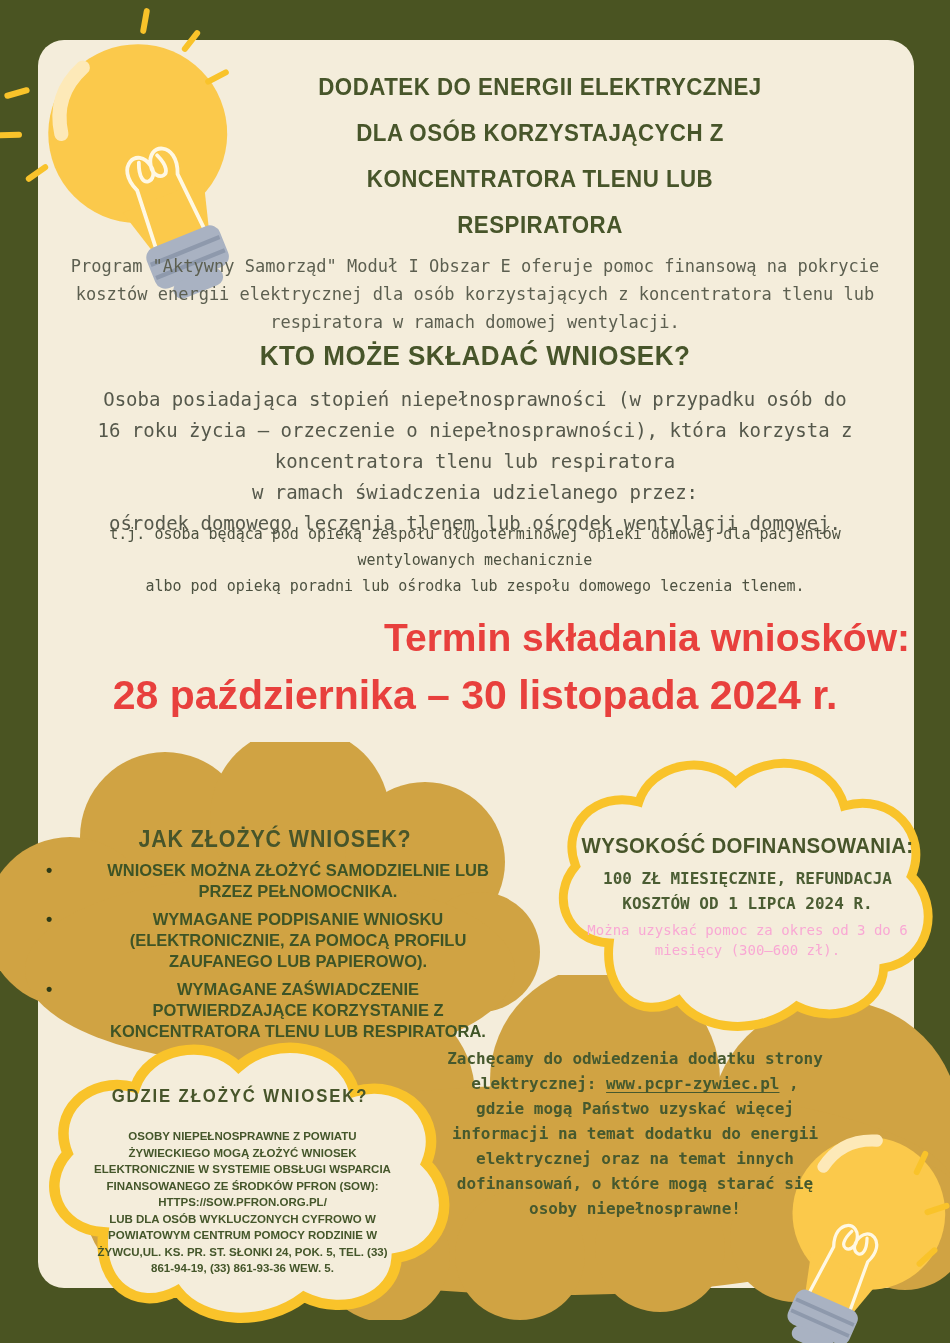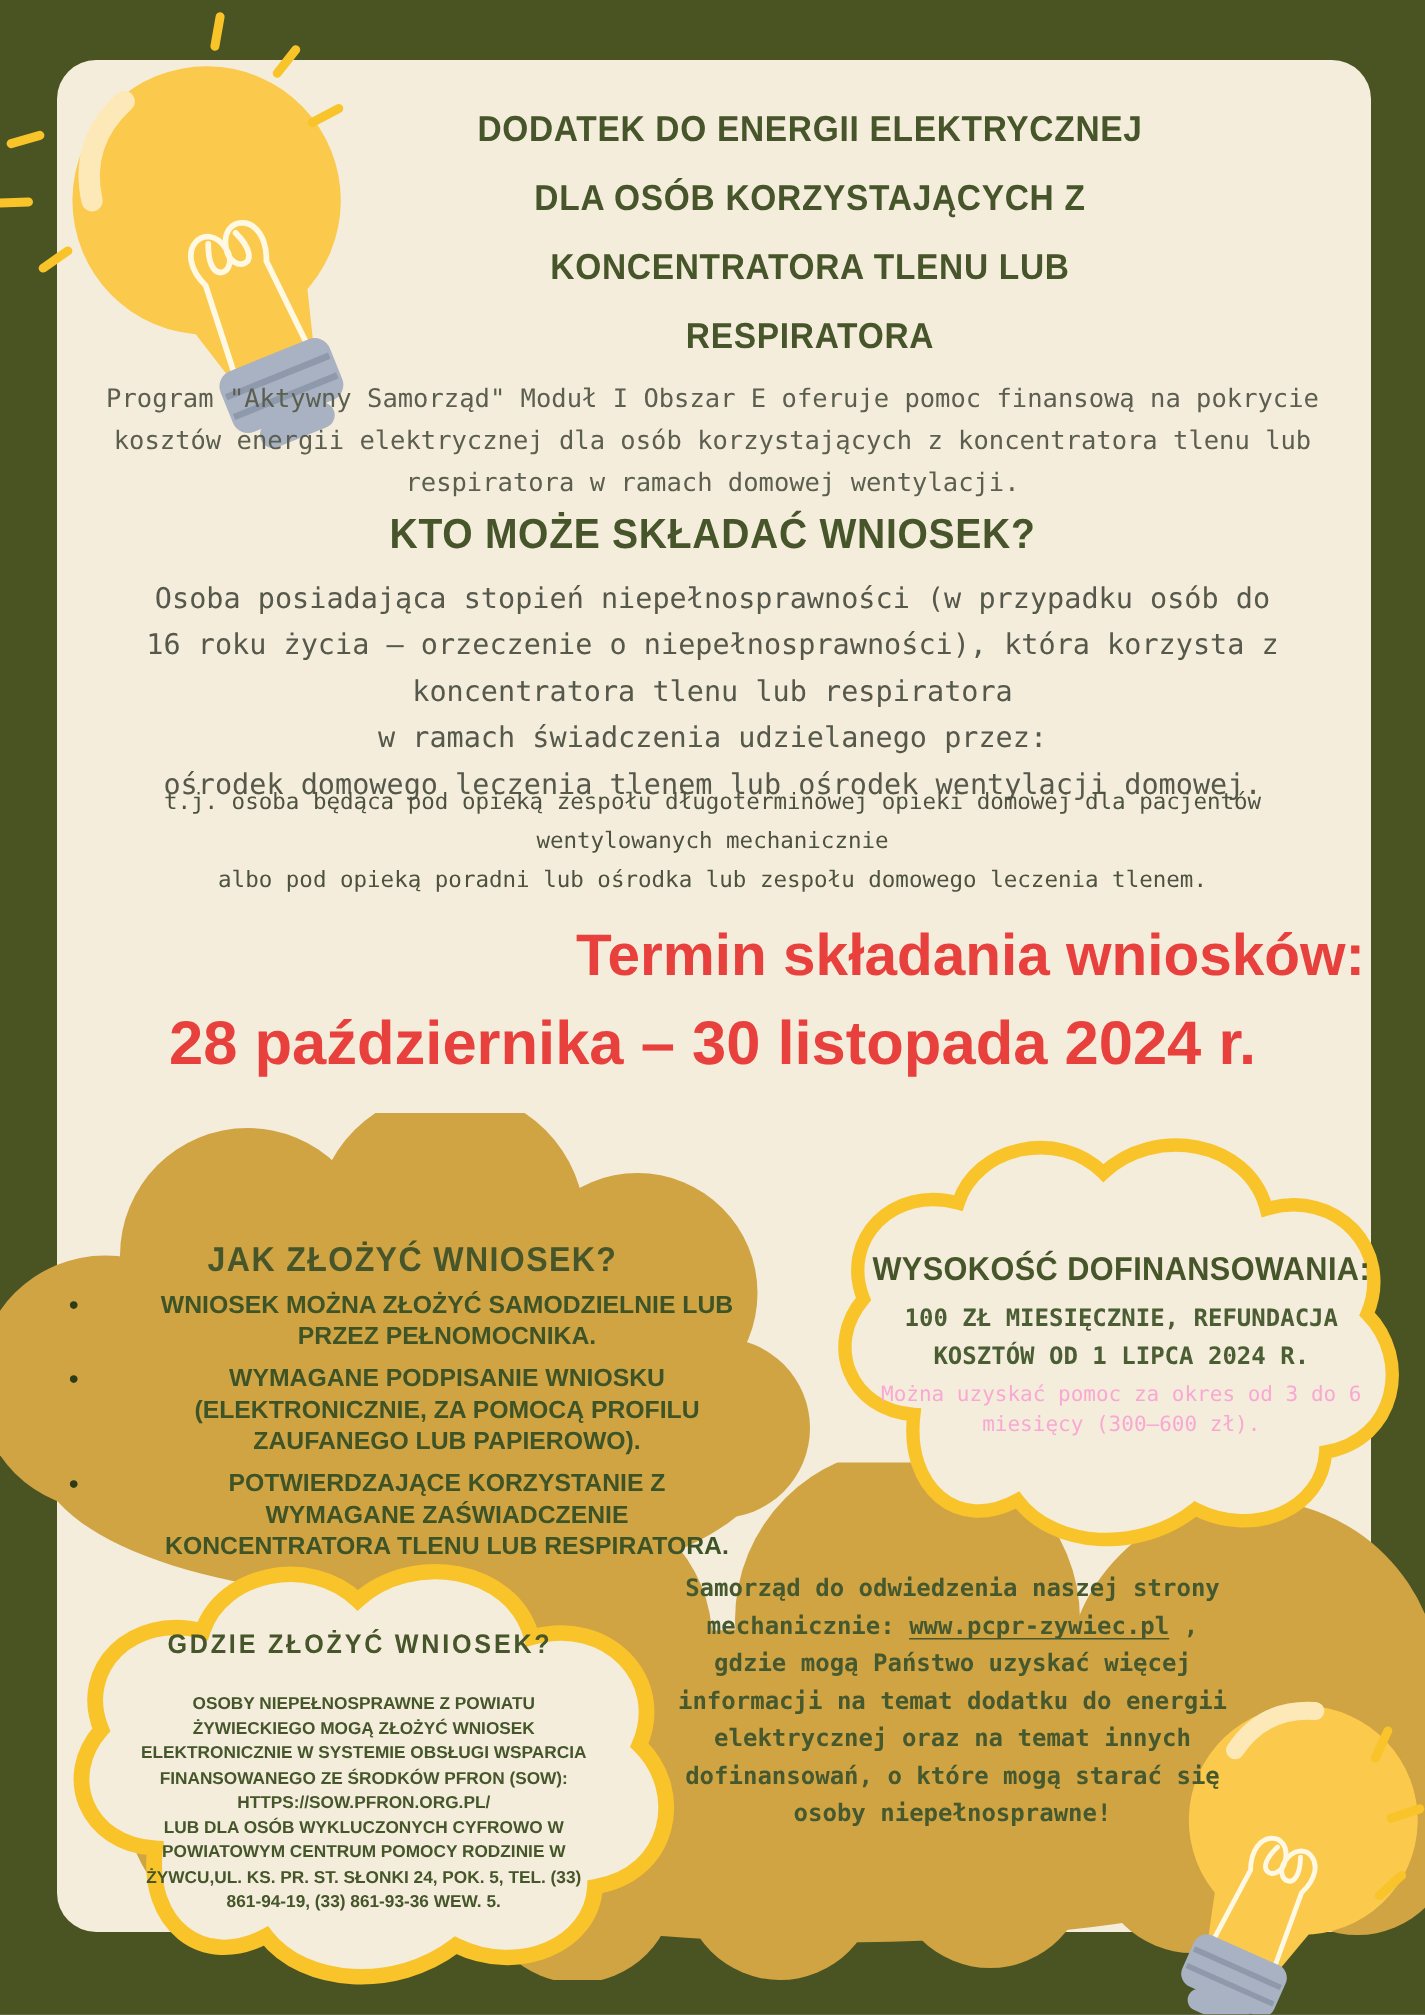--- a/index.html
+++ b/index.html
@@ -172,40 +172,40 @@
       <span class="bullet-dot">•</span>
       <div class="bullet-text">
         <div>WYMAGANE PODPISANIE WNIOSKU</div>
         <div>(ELEKTRONICZNIE, ZA POMOCĄ PROFILU</div>
         <div>ZAUFANEGO LUB PAPIEROWO).</div>
       </div>
     </div>
     <div class="bullet-item">
       <span class="bullet-dot">•</span>
       <div class="bullet-text">
+        <div>WYMAGANE ZAŚWIADCZENIE</div>
         <div>POTWIERDZAJĄCE KORZYSTANIE Z</div>
-        <div>WYMAGANE ZAŚWIADCZENIE</div>
         <div>KONCENTRATORA TLENU LUB RESPIRATORA.</div>
       </div>
     </div>
   </div>
 
   <div class="abs center amount-h h-green cond">WYSOKOŚĆ DOFINANSOWANIA:</div>
   <div class="abs center amount-l mono">
     <div>100 ZŁ MIESIĘCZNIE, REFUNDACJA</div>
     <div>KOSZTÓW OD 1 LIPCA 2024 R.</div>
   </div>
   <div class="abs center amount-n mono">
     <div>Można uzyskać pomoc za okres od 3 do 6</div>
     <div>miesięcy (300–600 zł).</div>
   </div>
 
   <div class="abs center visit mono">
-    <div>Samorząd do odwiedzenia naszej strony</div>
-    <div><span>mechanicznie: </span><span class="link">www.pcpr-zywiec.pl</span><span> ,</span></div>
+    <div>Zachęcamy do odwiedzenia dodatku strony</div>
+    <div><span>elektrycznej: </span><span class="link">www.pcpr-zywiec.pl</span><span> ,</span></div>
     <div>gdzie mogą Państwo uzyskać więcej</div>
     <div>informacji na temat dodatku do energii</div>
     <div>elektrycznej oraz na temat innych</div>
     <div>dofinansowań, o które mogą starać się</div>
     <div>osoby niepełnosprawne!</div>
   </div>
 
   <div class="abs center gdzie-h h-green cond">GDZIE ZŁOŻYĆ WNIOSEK?</div>
   <div class="abs center gdzie-b">
     <div>OSOBY NIEPEŁNOSPRAWNE Z POWIATU</div>

